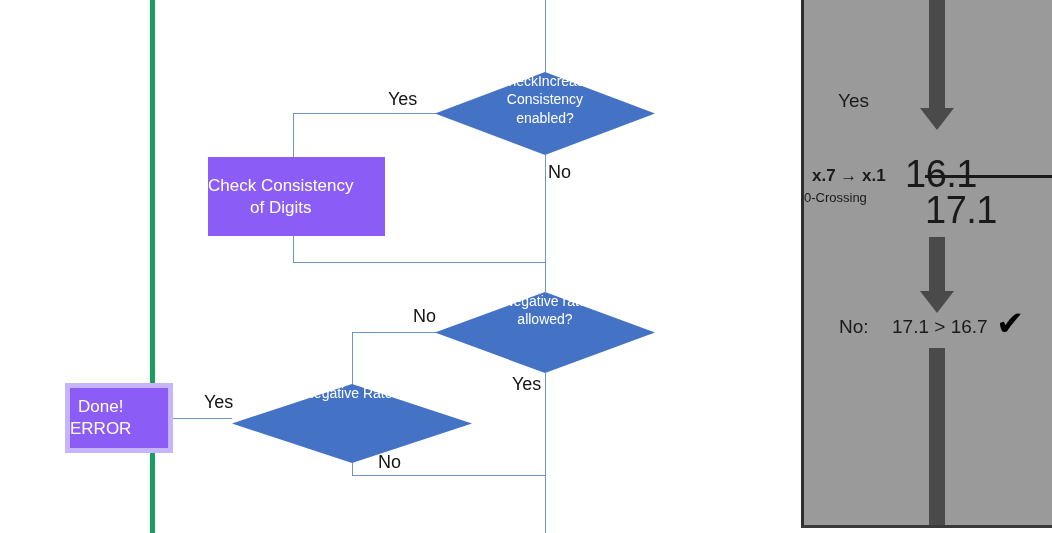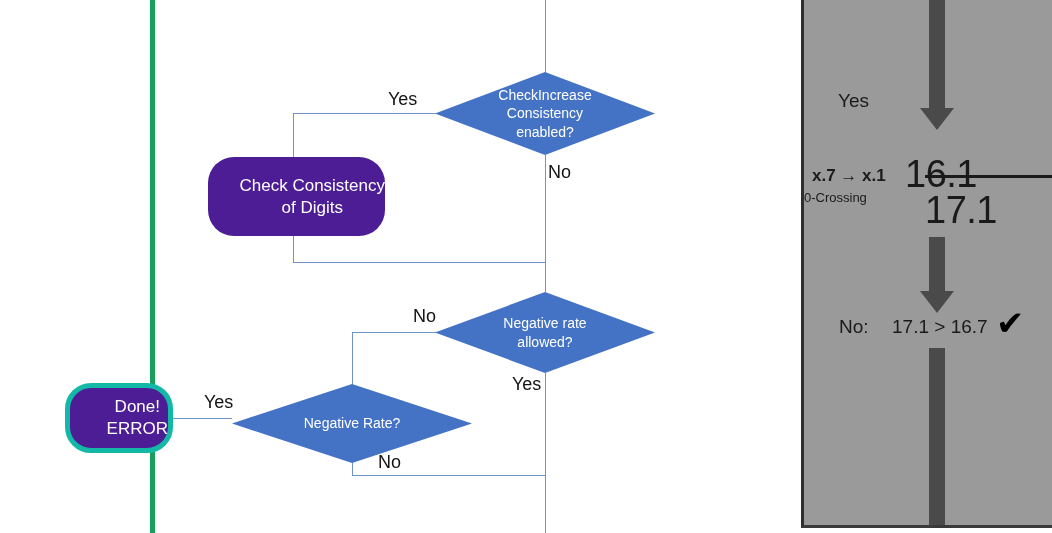--- a/index.html
+++ b/index.html
@@ -35,50 +35,49 @@
     color: #131313;
     font-size: 18px;
     line-height: 1;
     white-space: nowrap;
     font-family: "Liberation Sans", sans-serif;
   }
 
   
   .proc {
     position: absolute;
-    background: #4c1d95;
+    background: #8b5cf6;
     color: #ffffff;
     display: flex;
     align-items: center;
-    justify-content: flex-end;
+    justify-content: flex-start;
     text-align: center;
     font-size: 17px;
     line-height: 1.28;
     box-sizing: border-box;
-    border-radius: 26px;
   }
   .proc.outlined {
-    border: 5px solid #14b8a6;
+    border: 5px solid #c4b5fd;
   }
 
   
   .diamond-wrap {
     position: absolute;
   }
   .diamond-shape {
     position: absolute;
     inset: 0;
     background: #4472C4;
     clip-path: polygon(50% 0%, 100% 50%, 50% 100%, 0% 50%);
   }
   .diamond-text {
     position: absolute;
     inset: 0;
     display: flex;
-    align-items: center;
+    align-items: flex-start;
     justify-content: center;
     text-align: center;
     color: #ffffff;
     font-size: 14px;
     line-height: 1.32;
     pointer-events: none;
   }
 
   
   #rightPanel {

